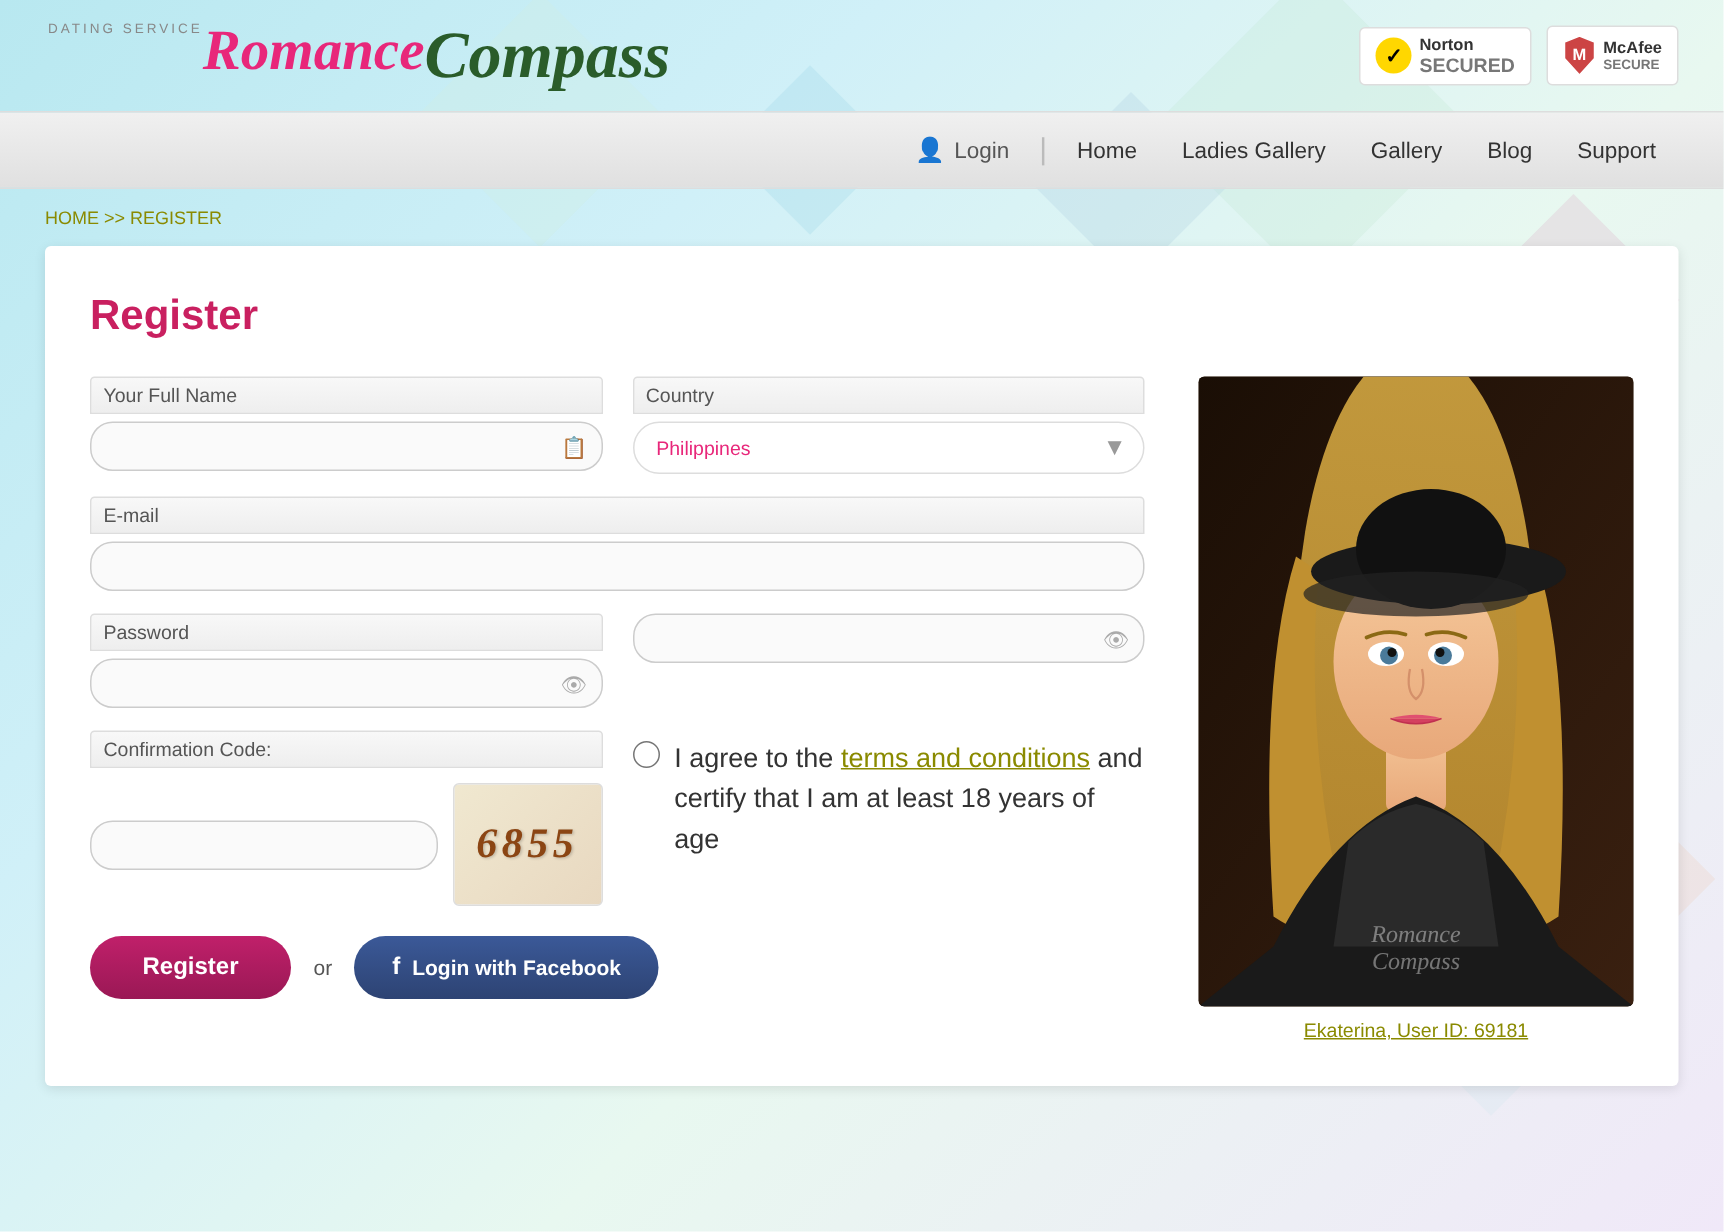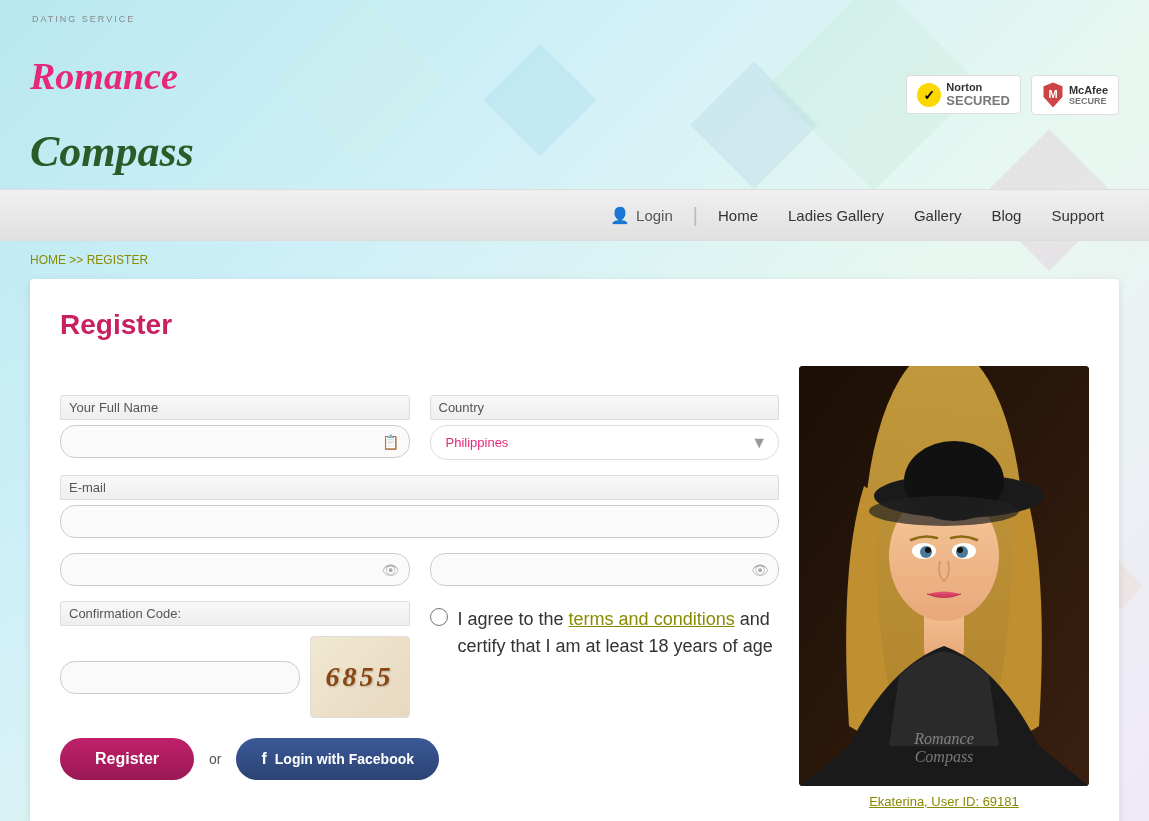--- a/index.html
+++ b/index.html
@@ -31,23 +31,22 @@
       z-index: 10;
       display: flex;
       align-items: center;
       justify-content: space-between;
       padding: 15px 30px;
       background: transparent;
     }
 
     .logo-area {
       display: flex;
-      flex-direction: column;
+      flex-direction: row;
       line-height: 1;
-      gap: 35px;
     }
     .logo-dating {
       font-size: 9px;
       color: #888;
       letter-spacing: 2px;
       text-transform: uppercase;
       margin-bottom: -2px;
       margin-left: 2px;
     }
     .logo-romance {
@@ -172,22 +171,22 @@
 
     .register-title {
       font-size: 28px;
       color: #c92060;
       font-weight: bold;
       margin-bottom: 25px;
     }
 
     .form-area {
       display: flex;
-      gap: 20px;
-      align-items: center;
+      gap: 36px;
+      align-items: flex-start;
     }
 
     .form-left {
       flex: 1;
     }
 
     .photo-area {
       width: 290px;
       flex-shrink: 0;
     }
@@ -472,20 +471,21 @@
           </div>
 
           <div class="form-group full-width">
             <div class="form-label">E-mail</div>
             <div class="input-wrapper">
               <input type="email" style="border-radius: 15px; width: 100%; border: 1px solid rgb(204, 204, 204); padding: 8px 12px; font-size: 13px; outline: none; background: rgb(250, 250, 250);">
             </div>
           </div>
 
           <div class="form-group">
+            <div class="form-label">Password</div>
             <div class="input-wrapper">
               <input type="password" style="">
               <span class="input-icon">👁</span>
             </div>
           </div>
 
           <div class="form-group">
             <div class="input-wrapper">
               <input type="password" style="">
               <span class="input-icon">👁</span>

